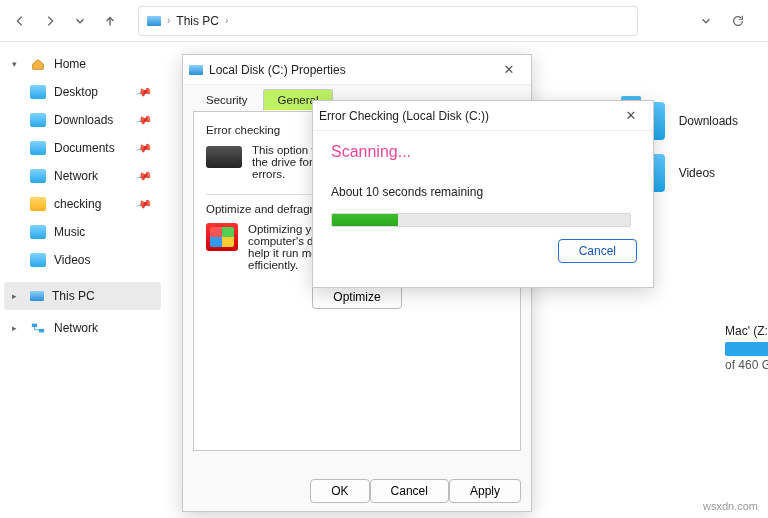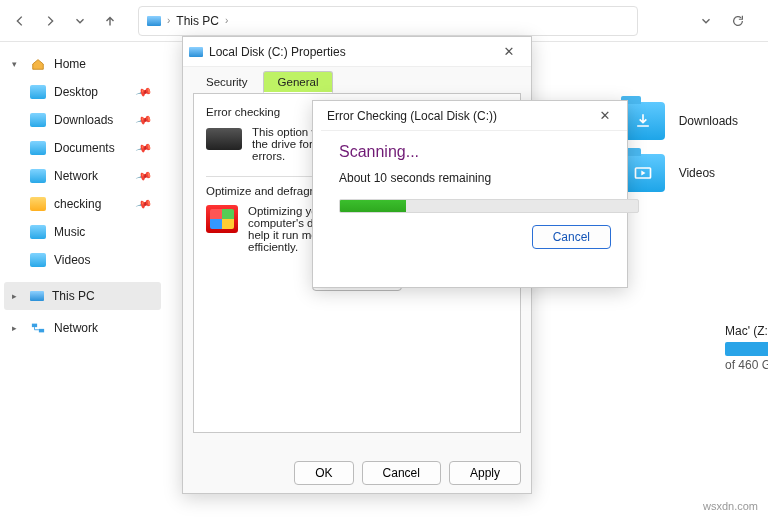--- a/index.html
+++ b/index.html
@@ -29,41 +29,41 @@
 
 .content { flex: 1; position: relative; padding: 12px 20px; }
 .big-folders { position: absolute; right: 30px; top: 60px; display: flex; flex-direction: column; gap: 14px; }
 .big-item { display: flex; align-items: center; gap: 14px; }
 .big-icon { width: 44px; height: 38px; background: linear-gradient(#5ec9ff,#1ea5e8); border-radius: 4px; position: relative; display:flex; align-items:center; justify-content:center; color:#fff; }
 .big-icon::before { content: ""; position: absolute; top: -6px; left: 0; width: 20px; height: 8px; background: #4ab8f0; border-radius: 2px 2px 0 0; }
 .big-icon svg { width: 20px; height: 20px; }
 
 
 .dialog { position: absolute; border: 1px solid #c8c8c8; background: #f9f9f9; box-shadow: 0 4px 18px rgba(0,0,0,0.18); }
-.props { left: 182px; top: 36px; width: 350px; height: 458px; }
+.props { left: 182px; top: 54px; width: 350px; height: 458px; }
 .titlebar { height: 30px; display: flex; align-items: center; padding: 0 6px; font-size: 12px; gap: 6px; background: #fff; border-bottom: 1px solid #eee; }
 .titlebar .tclose { margin-left: auto; width: 32px; text-align: center; color: #555; font-size: 13px;}
 .tabs { display: flex; padding: 4px 8px 0; font-size: 11.5px; }
 .tabcol { display:flex; flex-direction:row; }
 .tab { padding: 4px 14px; border: 1px solid transparent; }
 .tab.active { background: #bef264; border: 1px solid #c8c8c8; border-bottom-color: #fff; border-radius: 3px 3px 0 0; }
 .tabbody { margin: 0 10px 10px; background: #fff; border: 1px solid #c8c8c8; padding: 10px 12px; height: 340px; font-size: 11.5px; }
 .grp-title { margin: 2px 0 8px; }
 .grp { display: flex; gap: 10px; align-items: flex-start; margin-bottom: 14px;}
 .hdd-ico { width: 36px; height: 22px; background: linear-gradient(#555,#222); border-radius: 3px; margin-top:2px; }
 .defrag-ico { width: 32px; height: 28px; background: linear-gradient(#f33,#c00); border-radius: 3px; position:relative;}
 .defrag-ico::after{content:"";position:absolute;inset:4px;background:conic-gradient(#5c5 0 25%,#fc3 0 50%,#39f 0 75%,#f55 0);border-radius:2px;}
 .btnrow { display: flex; justify-content: center; gap: 8px; margin-top: 6px; }
 .btn { padding: 4px 20px; border: 1px solid #bbb; background: #fdfdfd; border-radius: 4px; font-size: 12px; }
-.dlg-buttons { position: absolute; bottom: 8px; right: 10px; display: flex; gap: 8px; }
-
-
-.errchk { left: 312px; top: 100px; width: 316px; height: 188px; background: #fff; padding-left: 8px; }
+.dlg-buttons { position: absolute; bottom: 8px; right: 10px; display: flex; gap: 0; }
+
+
+.errchk { left: 312px; top: 100px; width: 342px; height: 188px; background: #fff; }
 .errbody { padding: 12px 18px; }
-.scan-title { color: #701a75; font-size: 16px; margin-bottom: 10px; }
+.scan-title { color: #ec4899; font-size: 16px; margin-bottom: 24px; }
 .scan-sub { margin-bottom: 14px; }
 .progress { width: 300px; height: 14px; background: #e8e8e8; border: 1px solid #d8d8d8; border-radius: 2px; position: relative; overflow: hidden; }
 .progress .fill { height: 100%; background: linear-gradient(#3bbf2d,#2ea81f); width: 22%; }
 .errbtns { display:flex; justify-content:flex-end; padding: 0 16px 12px; }
 .btn.primary { border-color: #2a6fd6; color: #1556b8; }
 
 
 .drive-frag { position: absolute; left: 560px; top: 282px; font-size: 12px; }
 .drive-bar { width: 170px; height: 14px; background: linear-gradient(90deg,#29a4e8 0 70%,#d6ecfa 70%); border-radius: 2px; margin-top: 4px; }
 

